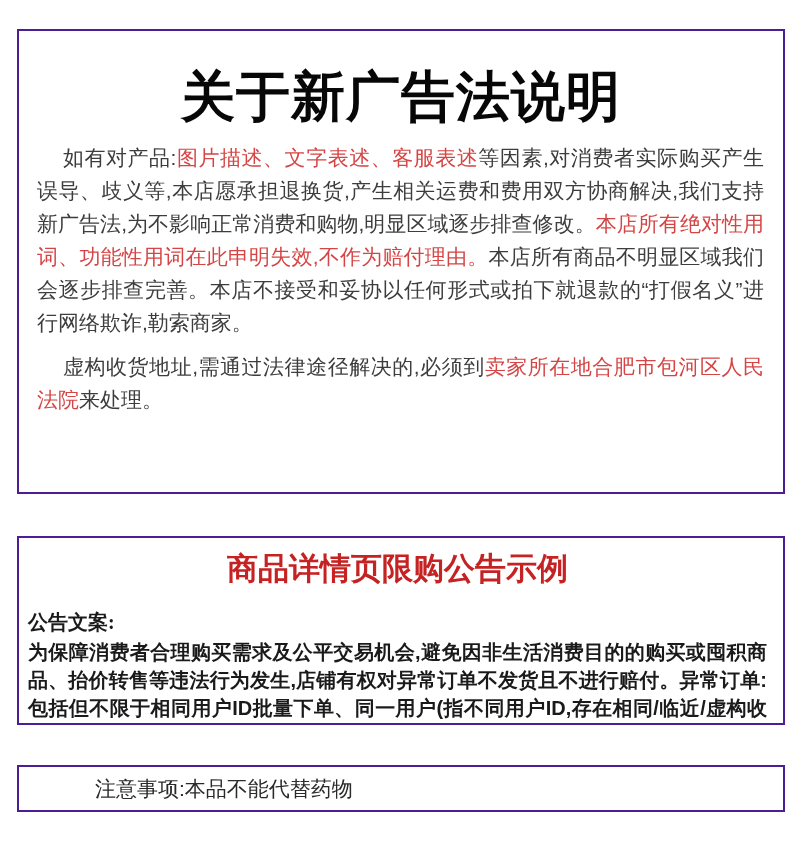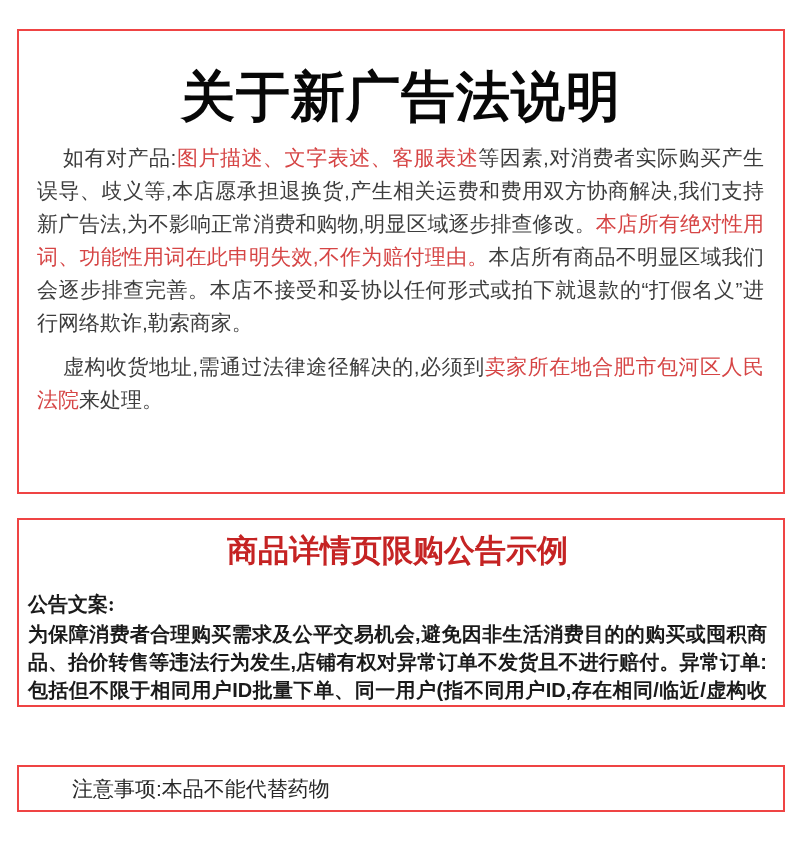--- a/index.html
+++ b/index.html
@@ -13,21 +13,21 @@
     height: 853px;
     background: #ffffff;
     font-family: "Liberation Sans", "DejaVu Sans", sans-serif;
     overflow: hidden;
   }
   .box {
     position: absolute;
     left: 17px;
     width: 768px;
     box-sizing: border-box;
-    border: 2px solid #ef4444;
+    border: 2px solid #4c1d95;
     background: #ffffff;
   }
   .box-notice {
     top: 29px;
     height: 465px;
     padding: 0 18px;
     overflow: hidden;
   }
   .notice-title {
     margin: 36px 0 16px 0;
@@ -43,21 +43,21 @@
     font-size: 21px;
     line-height: 33px;
     color: #3d3d3d;
     text-align: justify;
     text-indent: 26px;
   }
   .seg-black { color: #3d3d3d; }
   .seg-red { color: #d64545; }
 
   .box-announcement {
-    top: 518px;
+    top: 536px;
     height: 189px;
     padding: 0 16px 0 9px;
     overflow: hidden;
   }
   .announcement-title {
     margin: 14px 0 0 0;
     text-align: center;
     font-size: 31px;
     line-height: 1.1;
     font-weight: bold;
@@ -76,21 +76,21 @@
     font-size: 20px;
     line-height: 28px;
     font-weight: 600;
     color: #1a1a1a;
     text-align: justify;
   }
 
   .box-note {
     top: 765px;
     height: 47px;
-    padding: 0 12px 0 53px;
+    padding: 0 12px 0 76px;
     display: flex;
     align-items: center;
     text-align: right;
   }
   .note-text {
     margin: 0;
     font-size: 21px;
     line-height: 26px;
     color: #2a2a2a;
   }

